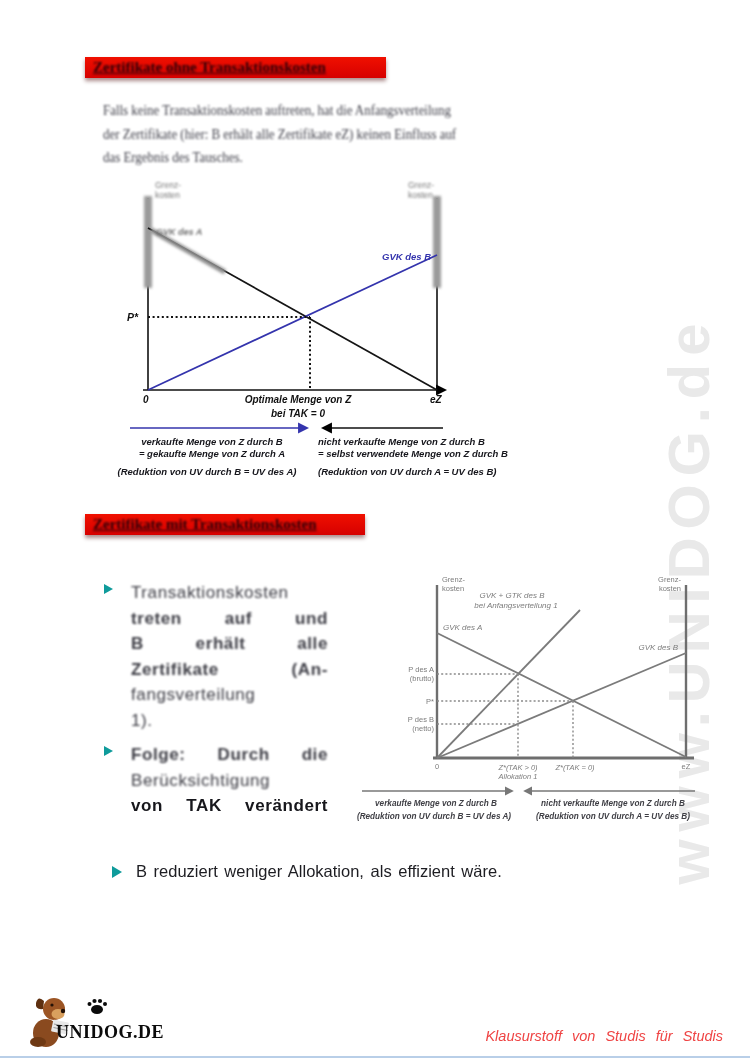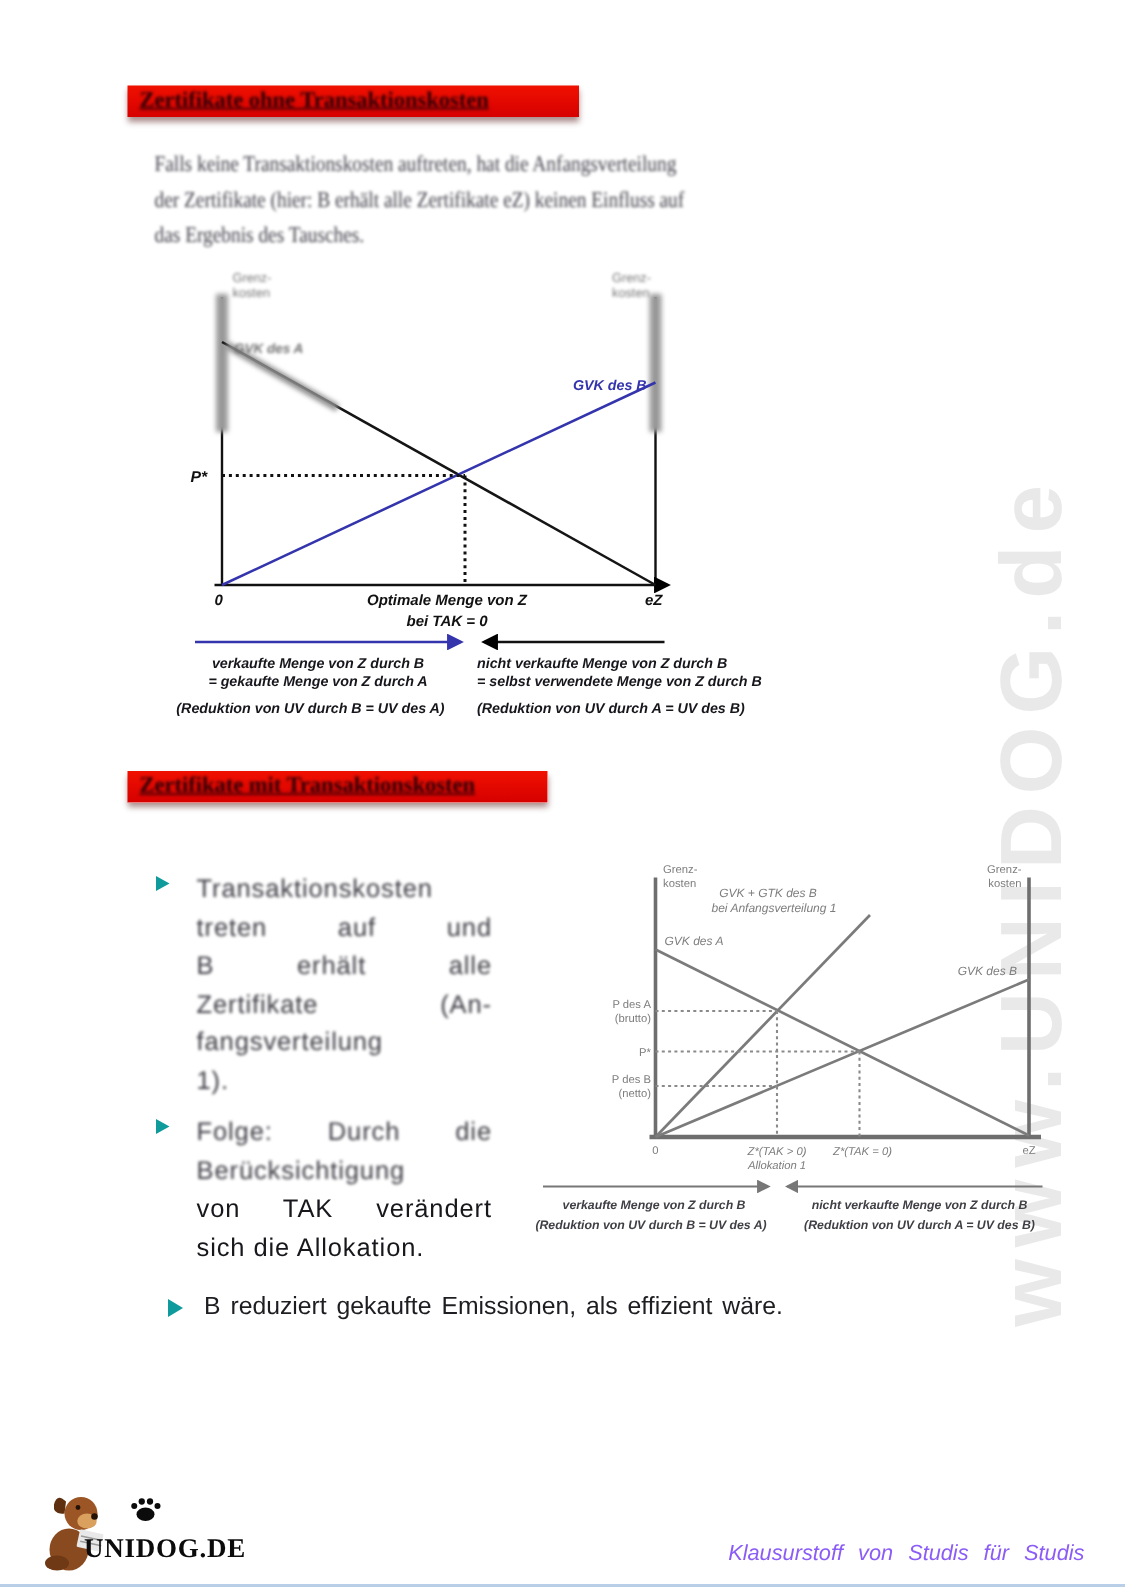--- a/index.html
+++ b/index.html
@@ -23,39 +23,39 @@
   .intro{left:103px;top:99px;color:#40404a;font-family:"Liberation Serif",serif;
          font-size:15px;line-height:23.5px;filter:blur(1px);}
   .intro div{white-space:nowrap;transform:scaleX(.86);transform-origin:0 0;}
 
   
   .bul-col{left:104px;top:580px;width:224px;}
   .bul{position:relative;padding-left:27px;}
   .tri{position:absolute;left:0;top:4px;width:0;height:0;border-left:9px solid #0f9b9b;
        border-top:5.5px solid transparent;border-bottom:5.5px solid transparent;}
   .bline{font-size:17px;line-height:25.5px;color:#3c3c44;letter-spacing:.6px;}
-  .jl{text-align:justify;text-align-last:justify;}
+  .jl{text-align:justify;text-align-last:justify;font-weight:bold;}
   .fuzzy{filter:blur(1.05px);}
   .clear-line{color:#17171c;filter:none;}
 
   
   .concl{left:112px;top:862px;}
   .c-item{display:flex;align-items:center;margin-bottom:11px;}
   .c-tri{width:0;height:0;border-left:10px solid #0f9b9b;border-top:6px solid transparent;
          border-bottom:6px solid transparent;margin-right:14px;flex:none;}
   .c-text{font-size:16.5px;color:#1d1d22;word-spacing:2px;white-space:nowrap;}
 
   
   .svgt{font-family:"Liberation Sans",sans-serif;}
   .bl1{filter:blur(1.1px);}
   .bl2{filter:blur(1.6px);}
   .bl05{filter:blur(.5px);}
 
   
-  .foot-tag{right:27px;top:1028px;font-style:italic;color:#8b5cf6;font-size:14.5px;word-spacing:6px;}
+  .foot-tag{right:27px;top:1028px;font-style:italic;color:#ef4444;font-size:14.5px;word-spacing:6px;}
   .logo-text{left:56px;top:1022px;font-weight:800;font-size:18px;color:#0b0b0b;letter-spacing:.5px;
              font-family:Liberation Serif, serif;}
   .blue-rule{position:absolute;left:0;top:1056px;width:750px;height:2px;background:#b9cfe8;z-index:1;}
 </style>
 </head>
 <body>
 
 <div class="page">
 
   <div class="watermark">www.UNIDOG.de</div>
@@ -132,21 +132,20 @@
       <div class="bline fuzzy jl">B erhält alle</div>
       <div class="bline fuzzy jl">Zertifikate (An-</div>
       <div class="bline fuzzy">fangsverteilung</div>
       <div class="bline fuzzy">1).</div>
     </div>
     <div class="bul">
       <span class="tri"></span>
       <div class="bline fuzzy jl">Folge: Durch die</div>
       <div class="bline fuzzy">Berücksichtigung</div>
       <div class="bline clear-line jl">von TAK verändert</div>
-      <div class="bline clear-line">sich die Allokation.</div>
     </div>
   </div>
 
   <svg class="z1 bl05" style="position:absolute;left:350px;top:570px;" width="370" height="260" viewBox="0 0 370 260">
     <defs>
       <marker id="ar-r2" viewBox="0 0 10 10" refX="8" refY="5" markerWidth="6.5" markerHeight="6.5" orient="auto">
         <path d="M0,0 L10,5 L0,10 z" fill="#777"></path>
       </marker>
     </defs>
     <g class="bl05">
@@ -193,21 +192,21 @@
 
     <text class="svgt" x="86" y="236" font-size="8.2" fill="#3f3f45" font-style="italic" font-weight="bold" text-anchor="middle">verkaufte Menge von Z durch B</text>
     <text class="svgt" x="84" y="249" font-size="8.2" fill="#3f3f45" font-style="italic" font-weight="bold" text-anchor="middle">(Reduktion von UV durch B = UV des A)</text>
     <text class="svgt" x="263" y="236" font-size="8.2" fill="#3f3f45" font-style="italic" font-weight="bold" text-anchor="middle">nicht verkaufte Menge von Z durch B</text>
     <text class="svgt" x="263" y="249" font-size="8.2" fill="#3f3f45" font-style="italic" font-weight="bold" text-anchor="middle">(Reduktion von UV durch A = UV des B)</text>
   </svg>
 
   <div class="concl z1" style="position:absolute;">
     <div class="c-item">
       <span class="c-tri"></span>
-      <span class="c-text">B reduziert gekaufte Emissionen, als effizient wäre.</span>
+      <span class="c-text">B reduziert weniger Allokation, als effizient wäre.</span>
     </div>
   </div>
 
   <svg class="z1" style="position:absolute;left:24px;top:993px;" width="52" height="56" viewBox="0 0 52 56">
     <ellipse cx="22" cy="40" rx="13" ry="14" fill="#8a4a1f"></ellipse>
     <ellipse cx="14" cy="49" rx="8" ry="5" fill="#6e3914"></ellipse>
     <circle cx="30" cy="16" r="11" fill="#9c5524"></circle>
     <path d="M20 8 Q14 2 12 10 Q11 17 19 16 Z" fill="#5e3010"></path>
     <ellipse cx="34" cy="21" rx="6.5" ry="5" fill="#d9a05e"></ellipse>
     <circle cx="39" cy="18" r="2.2" fill="#241207"></circle>

